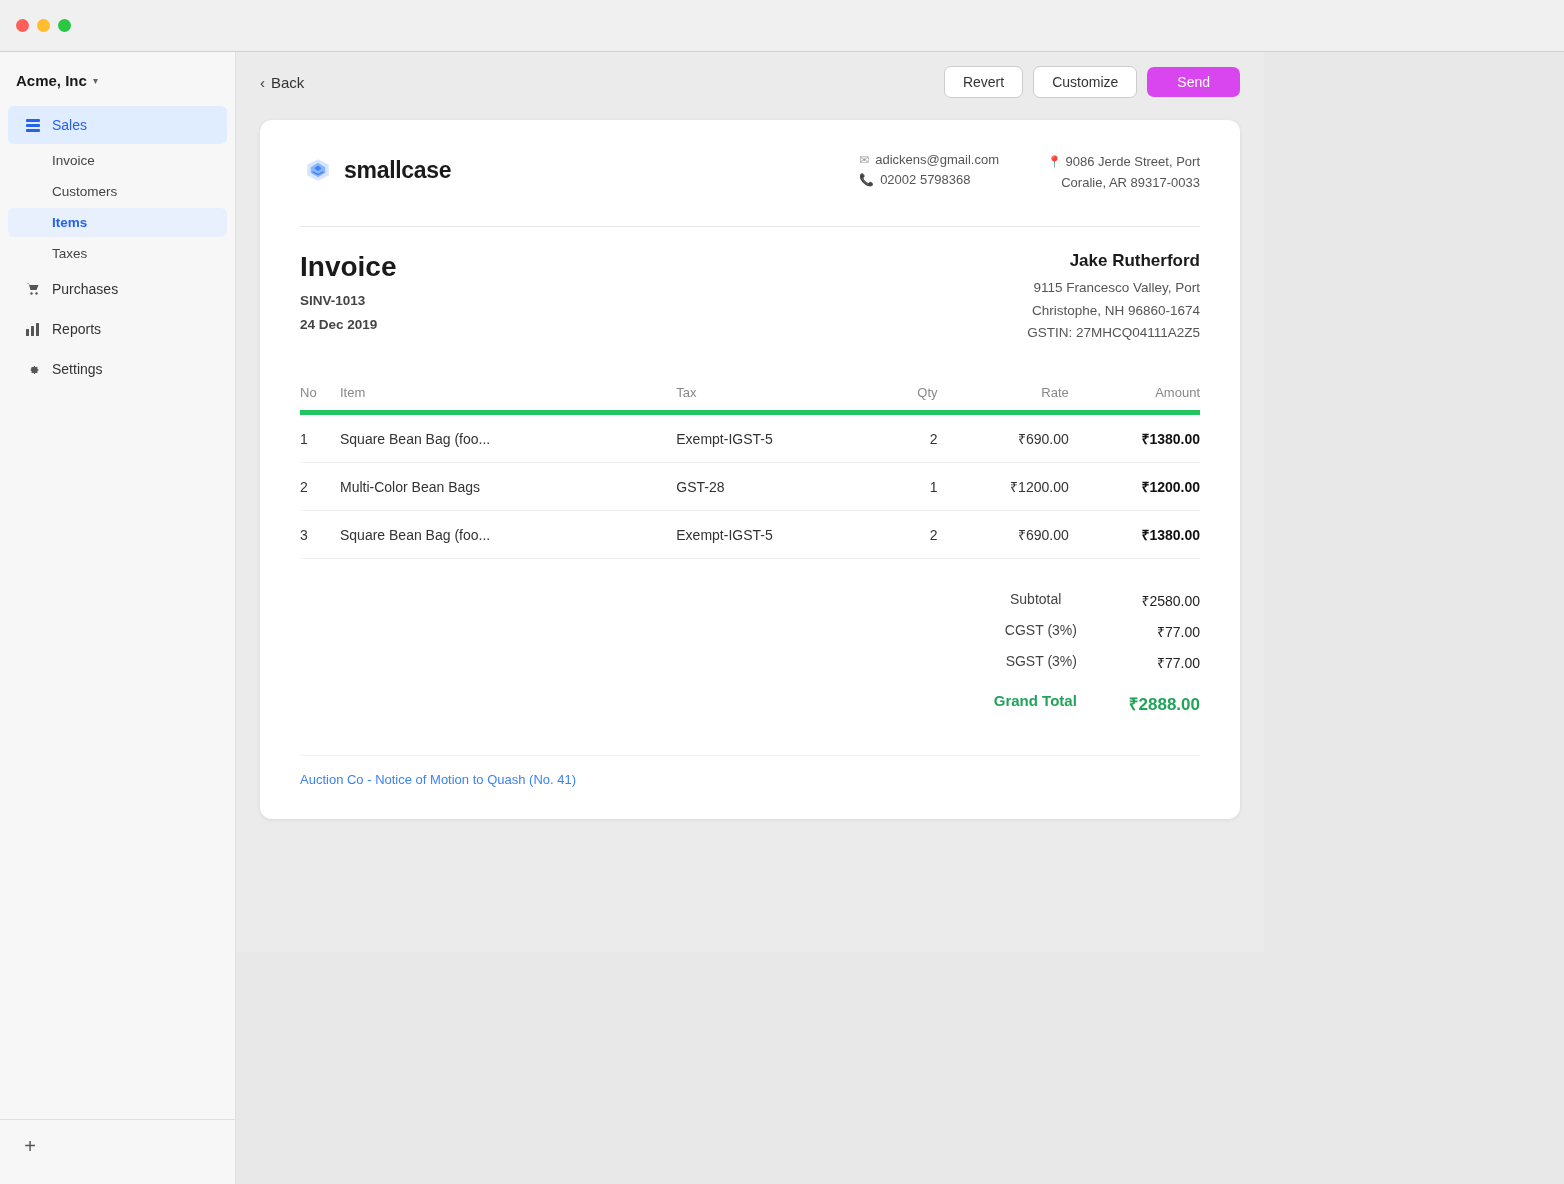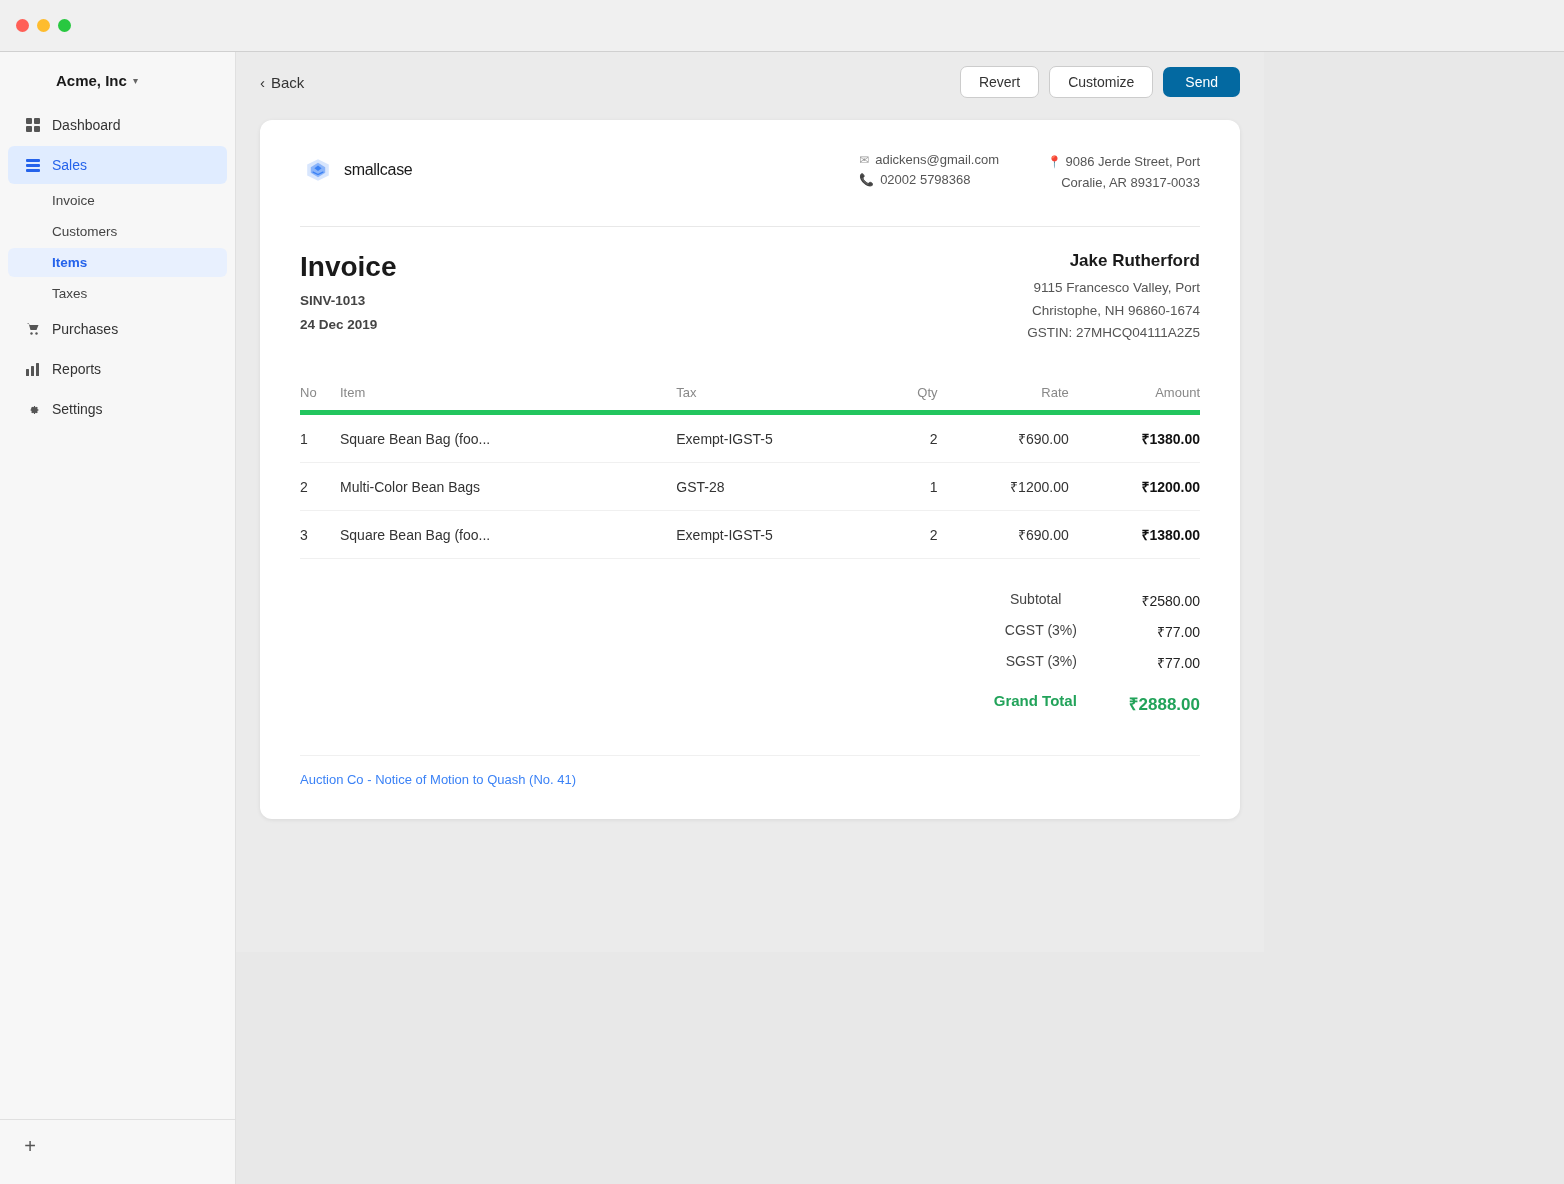--- a/index.html
+++ b/index.html
@@ -52,21 +52,20 @@
       display: flex;
       align-items: center;
       padding: 8px 16px 16px;
       gap: 6px;
       cursor: pointer;
     }
     .sidebar-company-name {
       font-size: 15px;
       font-weight: 600;
       color: #1a1a1a;
-      margin-left: 40px;
     }
     .chevron-down {
       font-size: 10px;
       color: #666;
     }
 
     .sidebar-nav {
       flex: 1;
       display: flex;
       flex-direction: column;
@@ -176,22 +175,22 @@
     .btn-customize {
       padding: 7px 18px;
       background: #fff;
       border: 1px solid #ccc;
       border-radius: 7px;
       font-size: 14px;
       cursor: pointer;
       color: #333;
     }
     .btn-send {
-      padding: 7px 22px;
-      background: #0369a1;
+      padding: 7px 30px;
+      background: #d946ef;
       border: none;
       border-radius: 7px;
       font-size: 14px;
       cursor: pointer;
       color: #fff;
       font-weight: 500;
     }
 
     
     .invoice-wrapper {
@@ -216,22 +215,22 @@
     .company-logo {
       display: flex;
       align-items: center;
       gap: 8px;
     }
     .logo-icon {
       width: 36px;
       height: 36px;
     }
     .logo-text {
-      font-size: 16px;
-      font-weight: 400;
+      font-size: 23px;
+      font-weight: 700;
       color: #1a1a1a;
       letter-spacing: -0.3px;
     }
     .company-contact {
       display: flex;
       flex-direction: column;
       gap: 5px;
       font-size: 13px;
       color: #555;
     }
@@ -370,31 +369,20 @@
 </div>
 
 <div class="sidebar">
   <div class="sidebar-company">
     <span class="sidebar-company-name">Acme, Inc</span>
     <span class="chevron-down">▾</span>
   </div>
 
   <nav class="sidebar-nav">
 
-    <div class="nav-item">
-      <span class="nav-icon">
-        <svg width="16" height="16" viewBox="0 0 16 16" fill="currentColor">
-          <rect x="1" y="1" width="6" height="6" rx="1"></rect>
-          <rect x="9" y="1" width="6" height="6" rx="1"></rect>
-          <rect x="1" y="9" width="6" height="6" rx="1"></rect>
-          <rect x="9" y="9" width="6" height="6" rx="1"></rect>
-        </svg>
-      </span>
-      <span>Dashboard</span>
-    </div>
 
     <div class="nav-item active">
       <span class="nav-icon">
         <svg width="16" height="16" viewBox="0 0 16 16" fill="currentColor">
           <rect x="1" y="2" width="14" height="3" rx="1"></rect>
           <rect x="1" y="7" width="14" height="3" rx="1"></rect>
           <rect x="1" y="12" width="14" height="3" rx="1"></rect>
         </svg>
       </span>
       <span>Sales</span>

